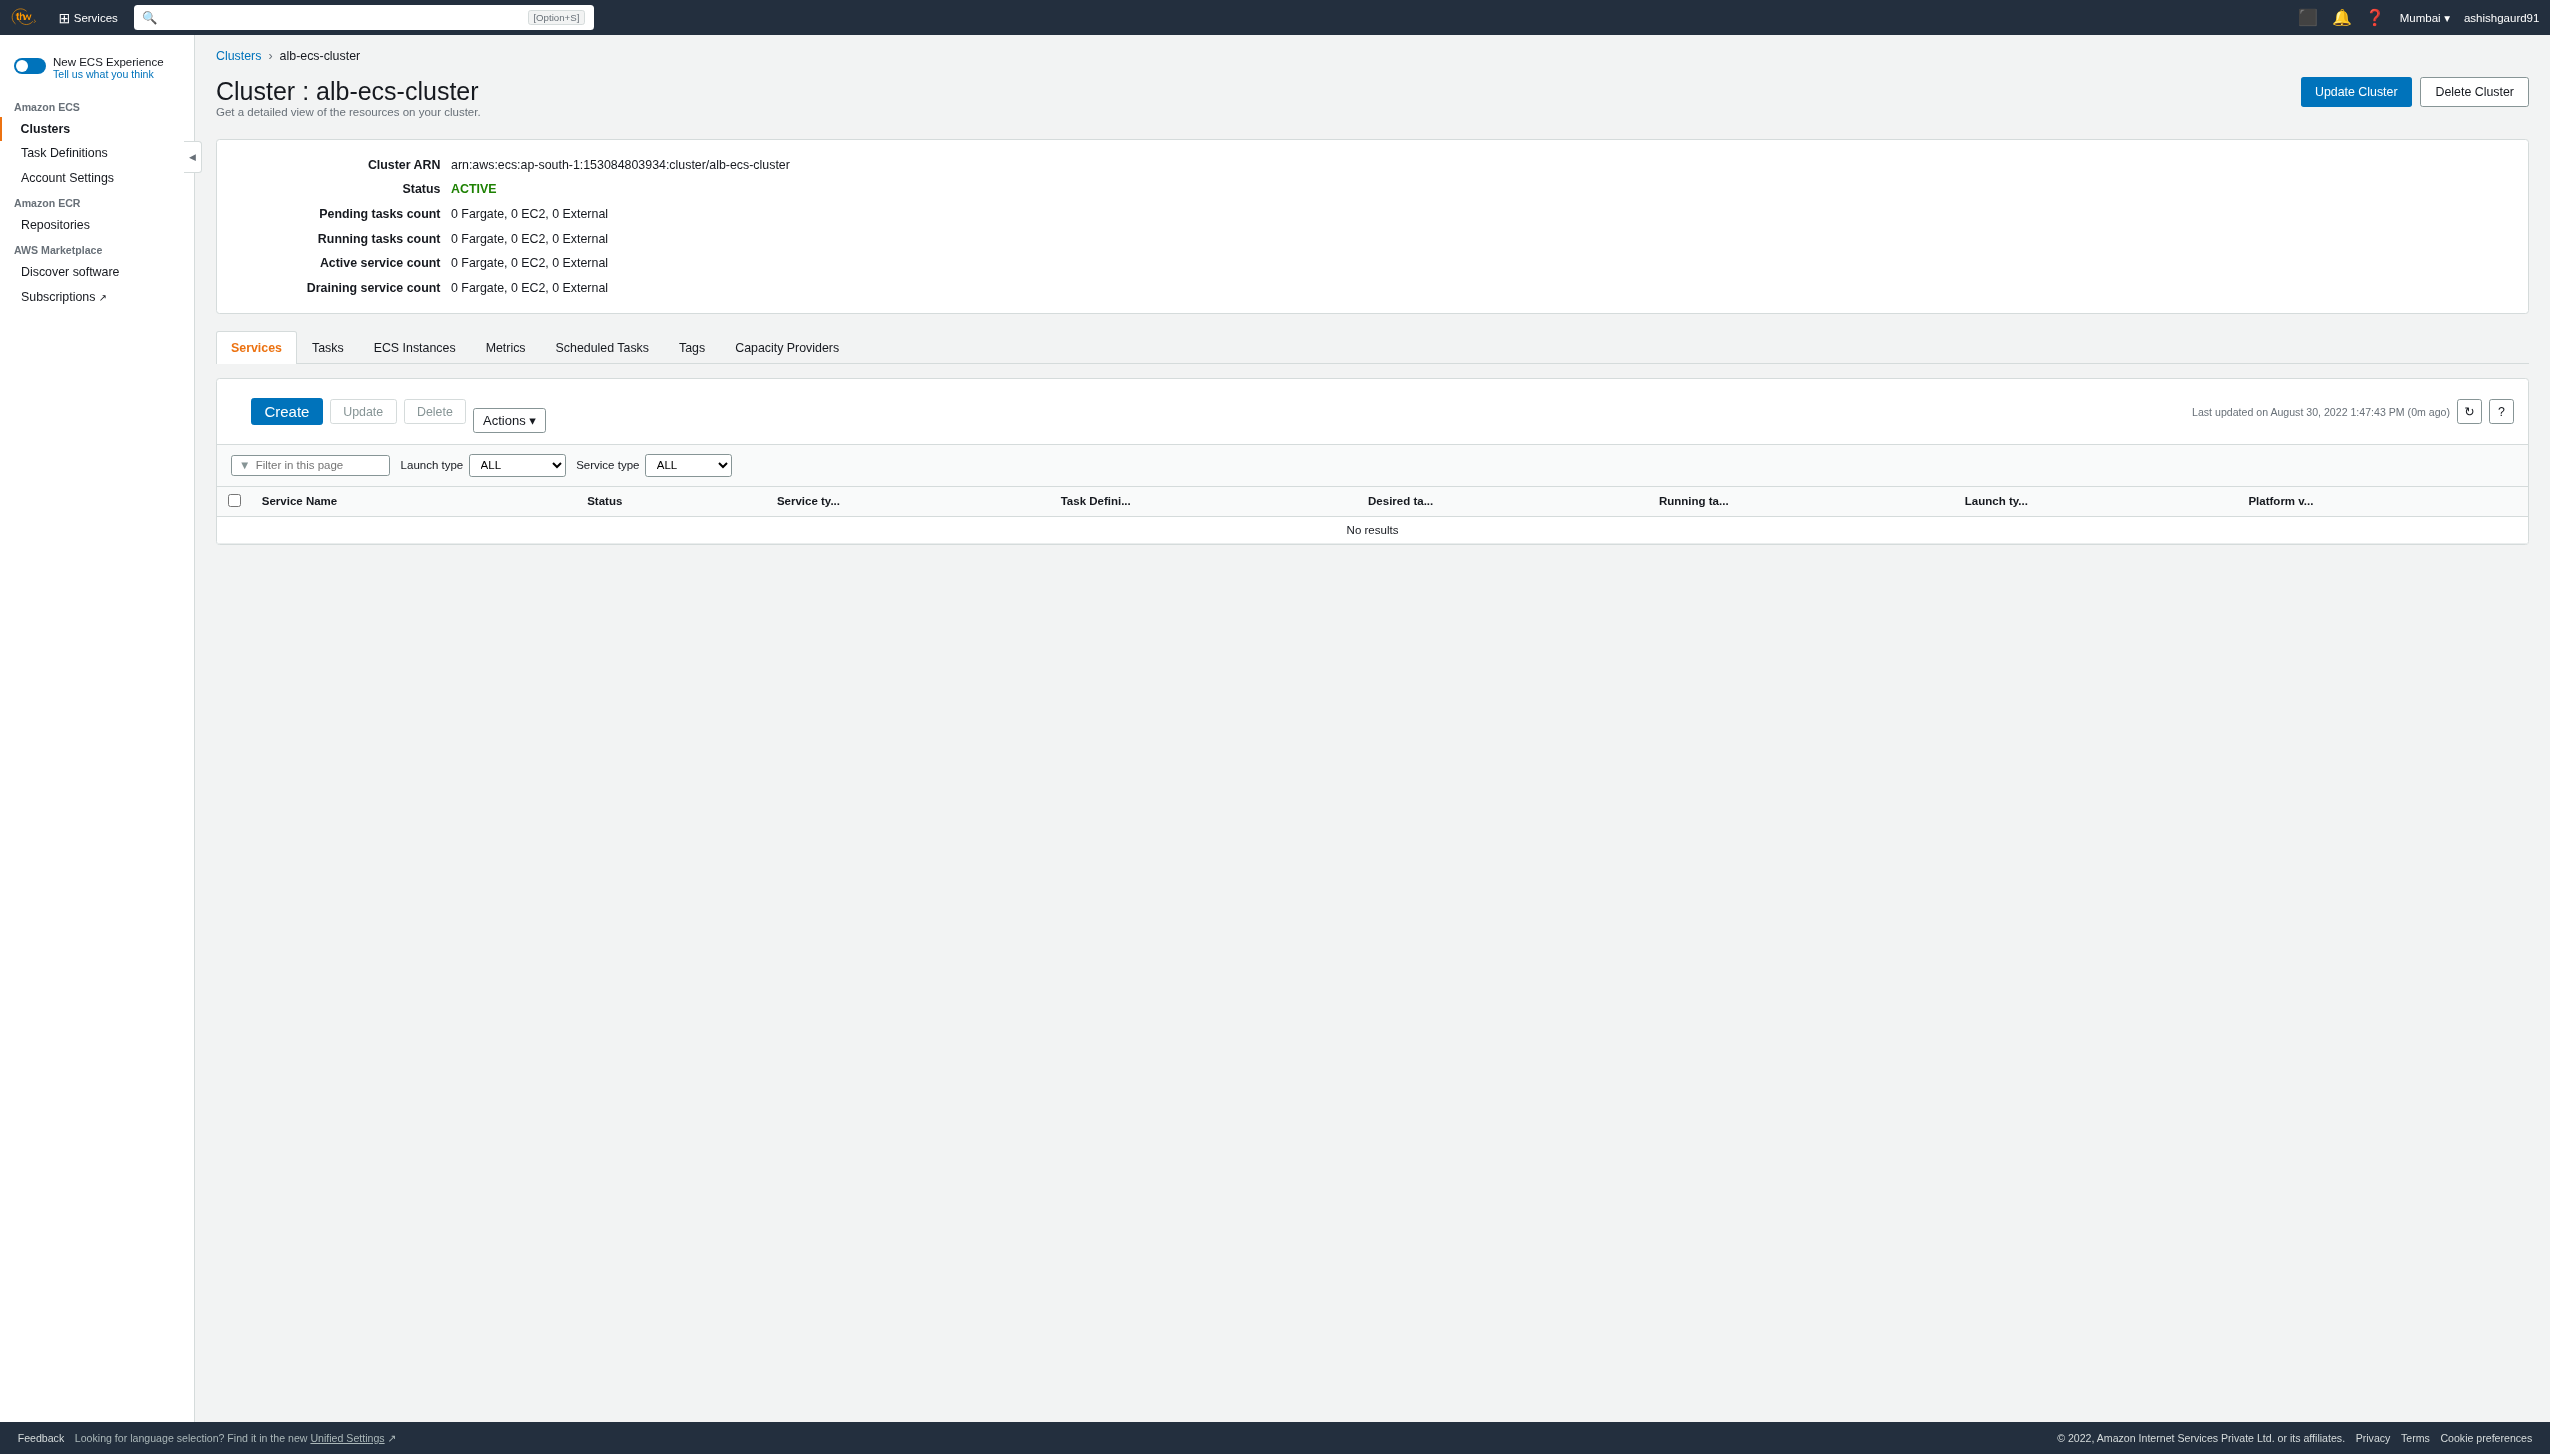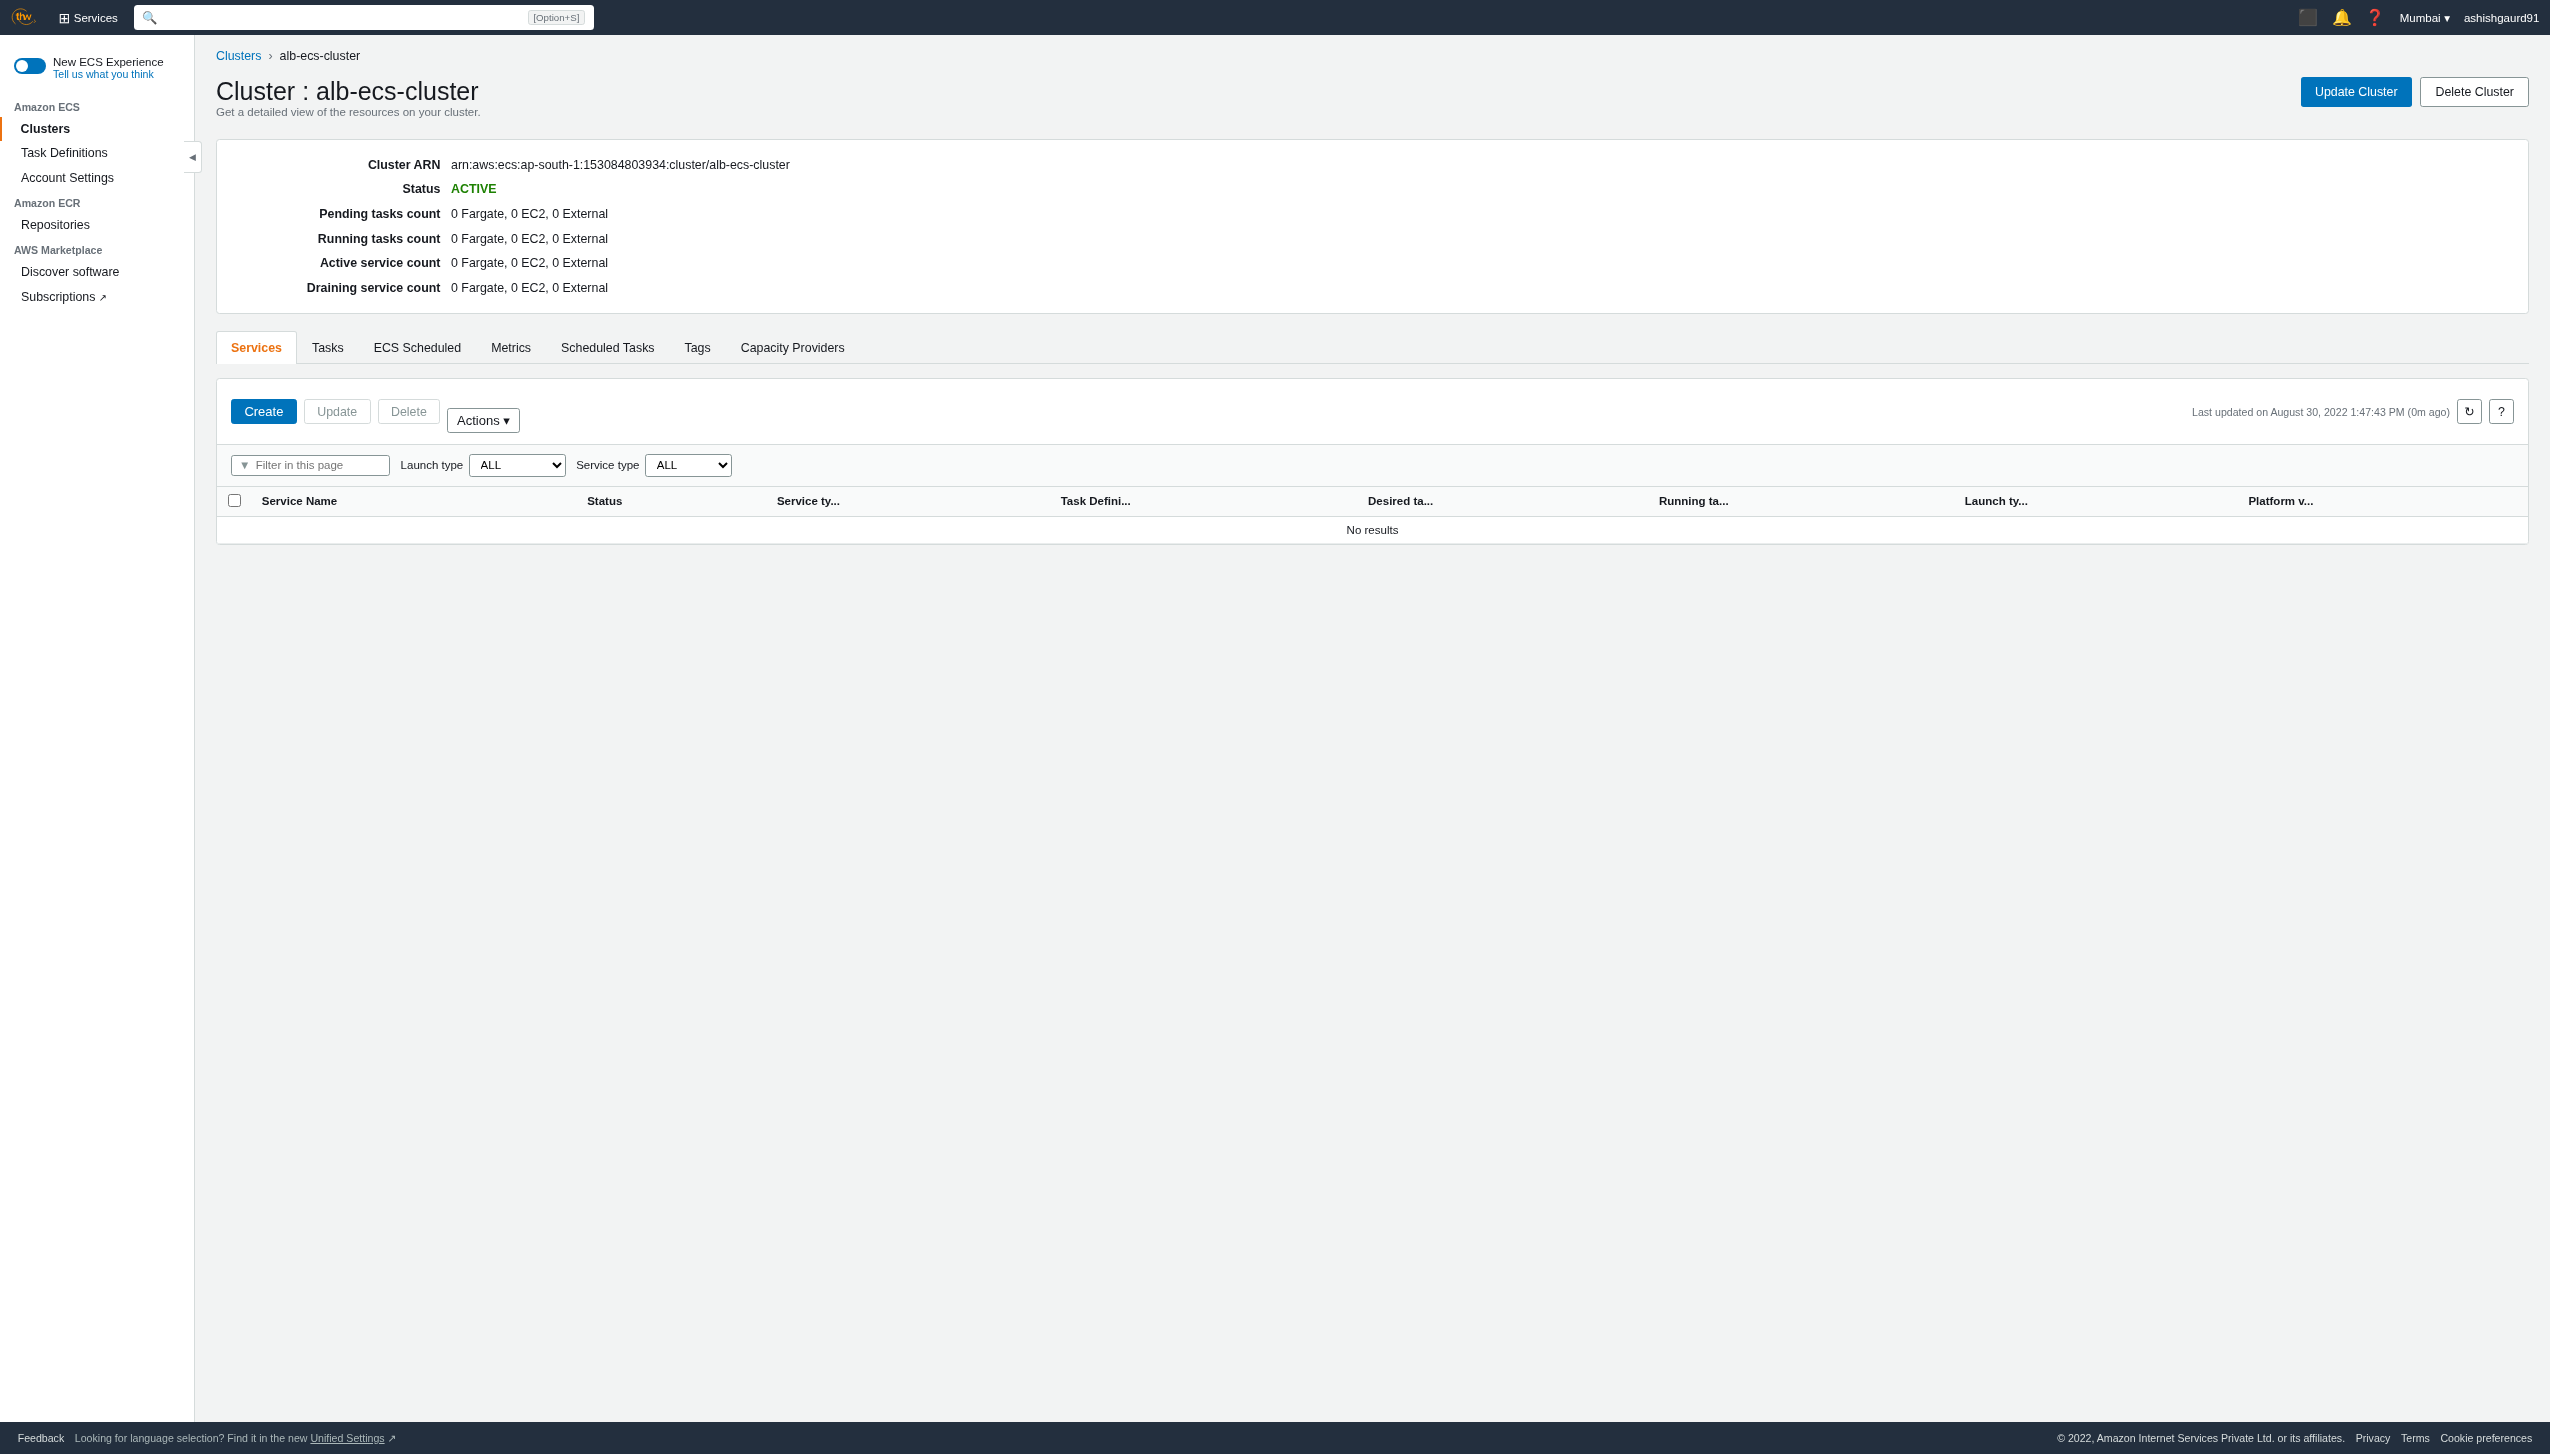--- a/index.html
+++ b/index.html
@@ -316,22 +316,23 @@
       padding: 4.4px 12.4px;
       font-size: 12.4px;
       cursor: default;
     }
     .btn-create {
       background: #0073bb;
       color: #fff;
       border: 0.9px solid #0073bb;
       border-radius: 2.7px;
       padding: 4.4px 12.4px;
-      font-size: 13px;
-      cursor: pointer;
+      font-size: 15px;
+      cursor: pointer;
+      margin-left: 20px;
     }
 
     
     .filter-row {
       display: flex;
       align-items: center;
       padding: 8.9px 14px;
       gap: 10.6px;
       border-bottom: 0.9px solid #d5dbdb;
       background: #f9fafa;
@@ -519,21 +520,21 @@
       </div>
       <div class="info-row">
         <span class="info-label">Draining service count</span>
         <span class="info-value">0 Fargate, 0 EC2, 0 External</span>
       </div>
     </div>
 
     <div class="tabs" id="cluster-tabs">
         <div class="tab active">Services</div>
         <div class="tab">Tasks</div>
-        <div class="tab">ECS Scheduled</div>
+        <div class="tab">ECS Instances</div>
         <div class="tab">Metrics</div>
         <div class="tab">Scheduled Tasks</div>
         <div class="tab">Tags</div>
         <div class="tab">Capacity Providers</div>
       </div>
 
     <div class="table-section">
 
       <div class="table-toolbar">
         <button class="btn-create">Create</button>

